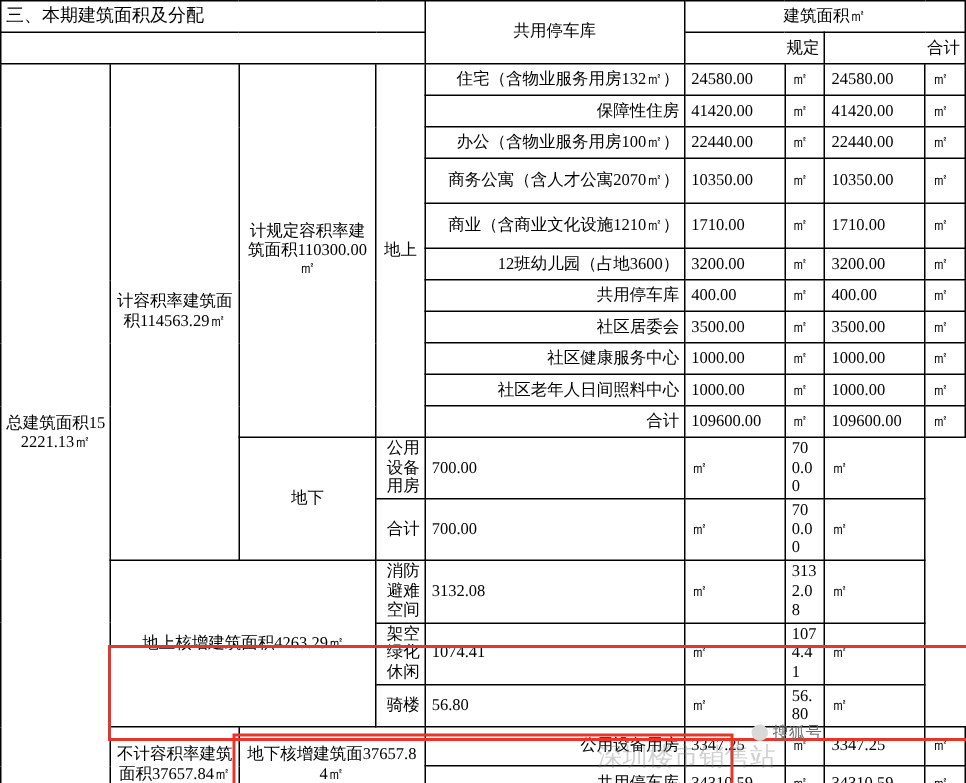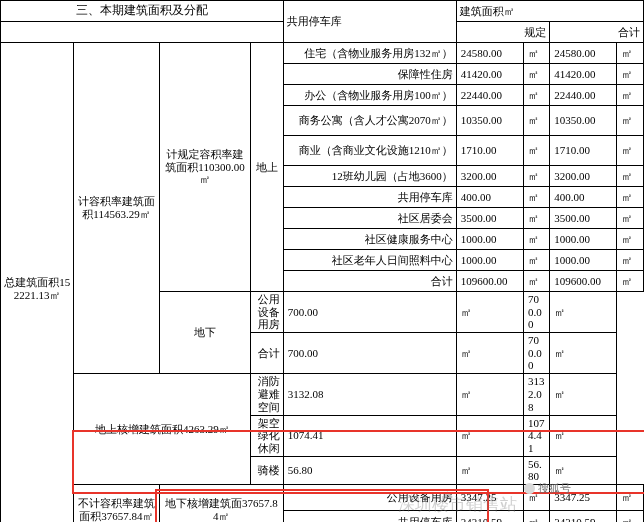--- a/index.html
+++ b/index.html
@@ -19,42 +19,42 @@
   }
   td{
     border:1px solid #000;
     padding:1px 3px;
     vertical-align:middle;
     font-size:11px;
     line-height:1.15;
     word-break:break-all;
     height:18px;
   }
-  .sec{font-size:12px;padding-left:3px;text-align:center;margin-top:48px;}
+  .sec{font-size:12px;padding-left:3px;text-align:left;margin-top:48px;}
   .ctr{text-align:center;border-radius:23px;}
   .lft{text-align:right;}
   .unit{text-align:left;padding-left:4px;}
   .num{text-align:left;padding-left:4px;margin-top:28px;}
-  .hdr{text-align:left;}
+  .hdr{text-align:center;}
   .redbox{
     position:absolute;
     border:2px solid #e8342a;
     pointer-events:none;
   }
   .watermark{
     position:absolute;
     color:rgba(120,120,120,.35);
     font-size:17px;
     font-family:Liberation Mono, monospace;
     white-space:nowrap;
     pointer-events:none;
   }
   .wm-logo{
     position:absolute;
-    right:73px;bottom:26px;
+    right:96px;bottom:26px;
     display:flex;align-items:center;gap:3px;
     color:#6f6f6f;font-size:11px;
     font-family:Liberation Serif, serif;
     pointer-events:none;
     margin-top:16px;
   }
   .wm-logo .mark{
     display:inline-block;width:11px;height:11px;border-radius:50%;
     background:#d9d9d9;
   }

